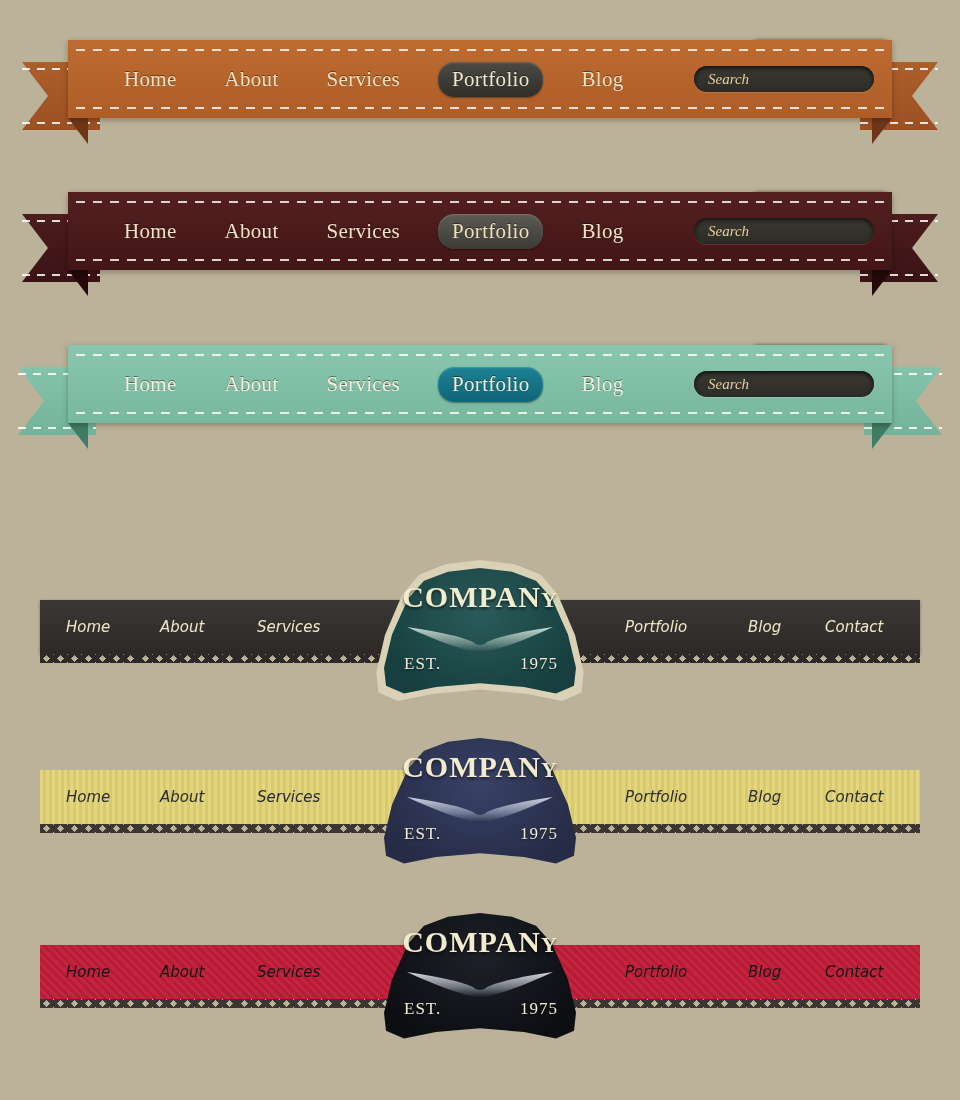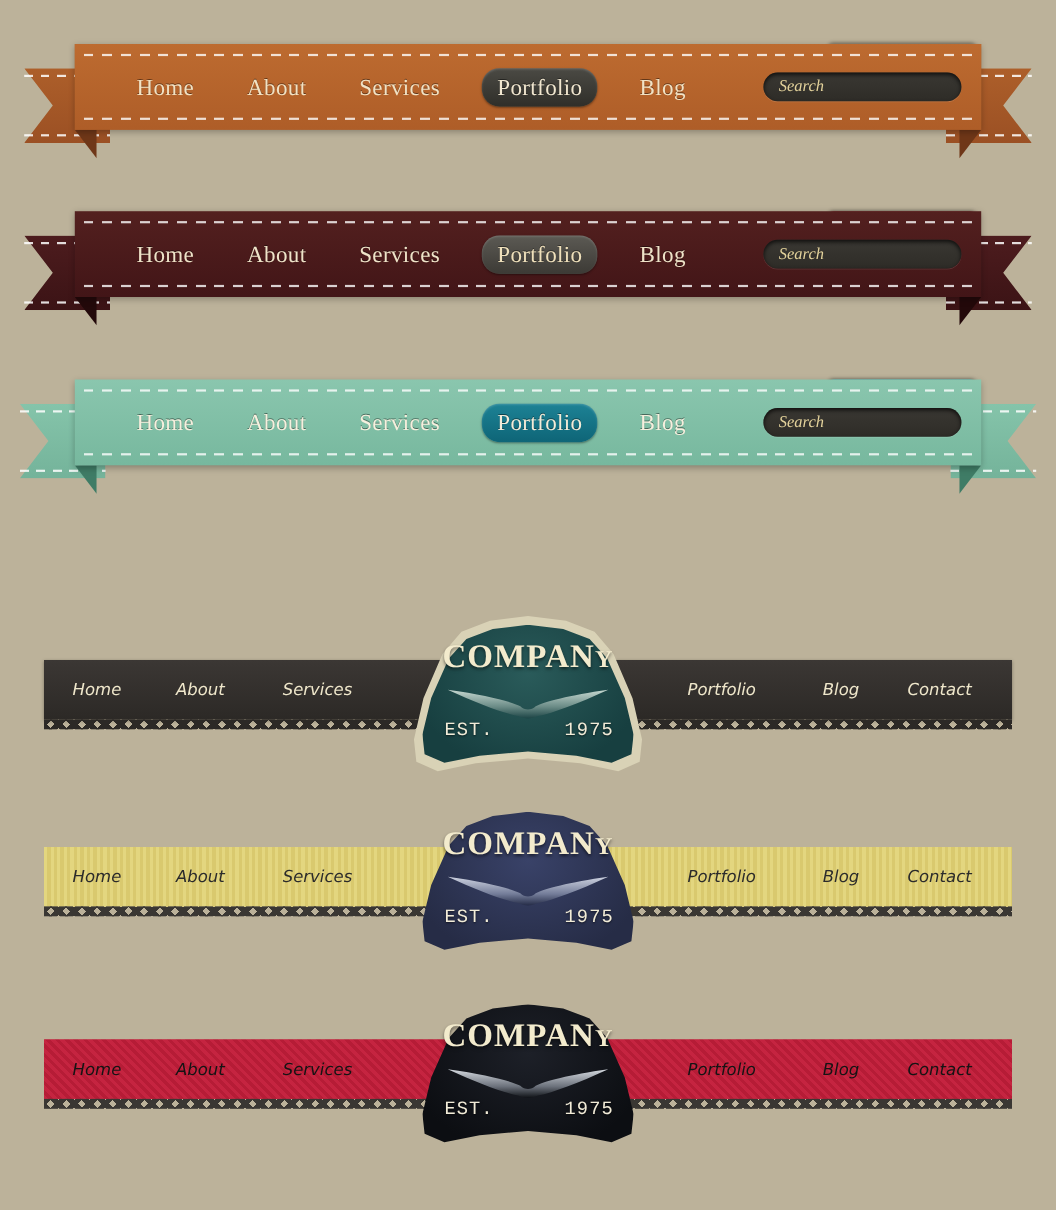--- a/index.html
+++ b/index.html
@@ -131,21 +131,21 @@
     font-size:30px;font-weight:bold;letter-spacing:1px;
     color:#f3ebcd;text-shadow:0 2px 3px rgba(0,0,0,.55);
   }
   .badge-title .small{font-size:22px;}
   .wing{
     position:absolute;top:56px;left:50%;transform:translateX(-50%);
     width:150px;height:36px;
   }
   .badge-est,.badge-year{
     position:absolute;bottom:22px;
-    font-family:Liberation Mono, monospace;
+    font-family:Liberation Serif, serif;
     font-size:17px;color:#f2ecd8;letter-spacing:1px;
     text-shadow:0 1px 2px rgba(0,0,0,.6);
   }
   .badge-est{left:24px;}
   .badge-year{right:22px;}
 </style>
 </head>
 <body>
 
 <div class="ribbon-wrap" style="top:40px;">

